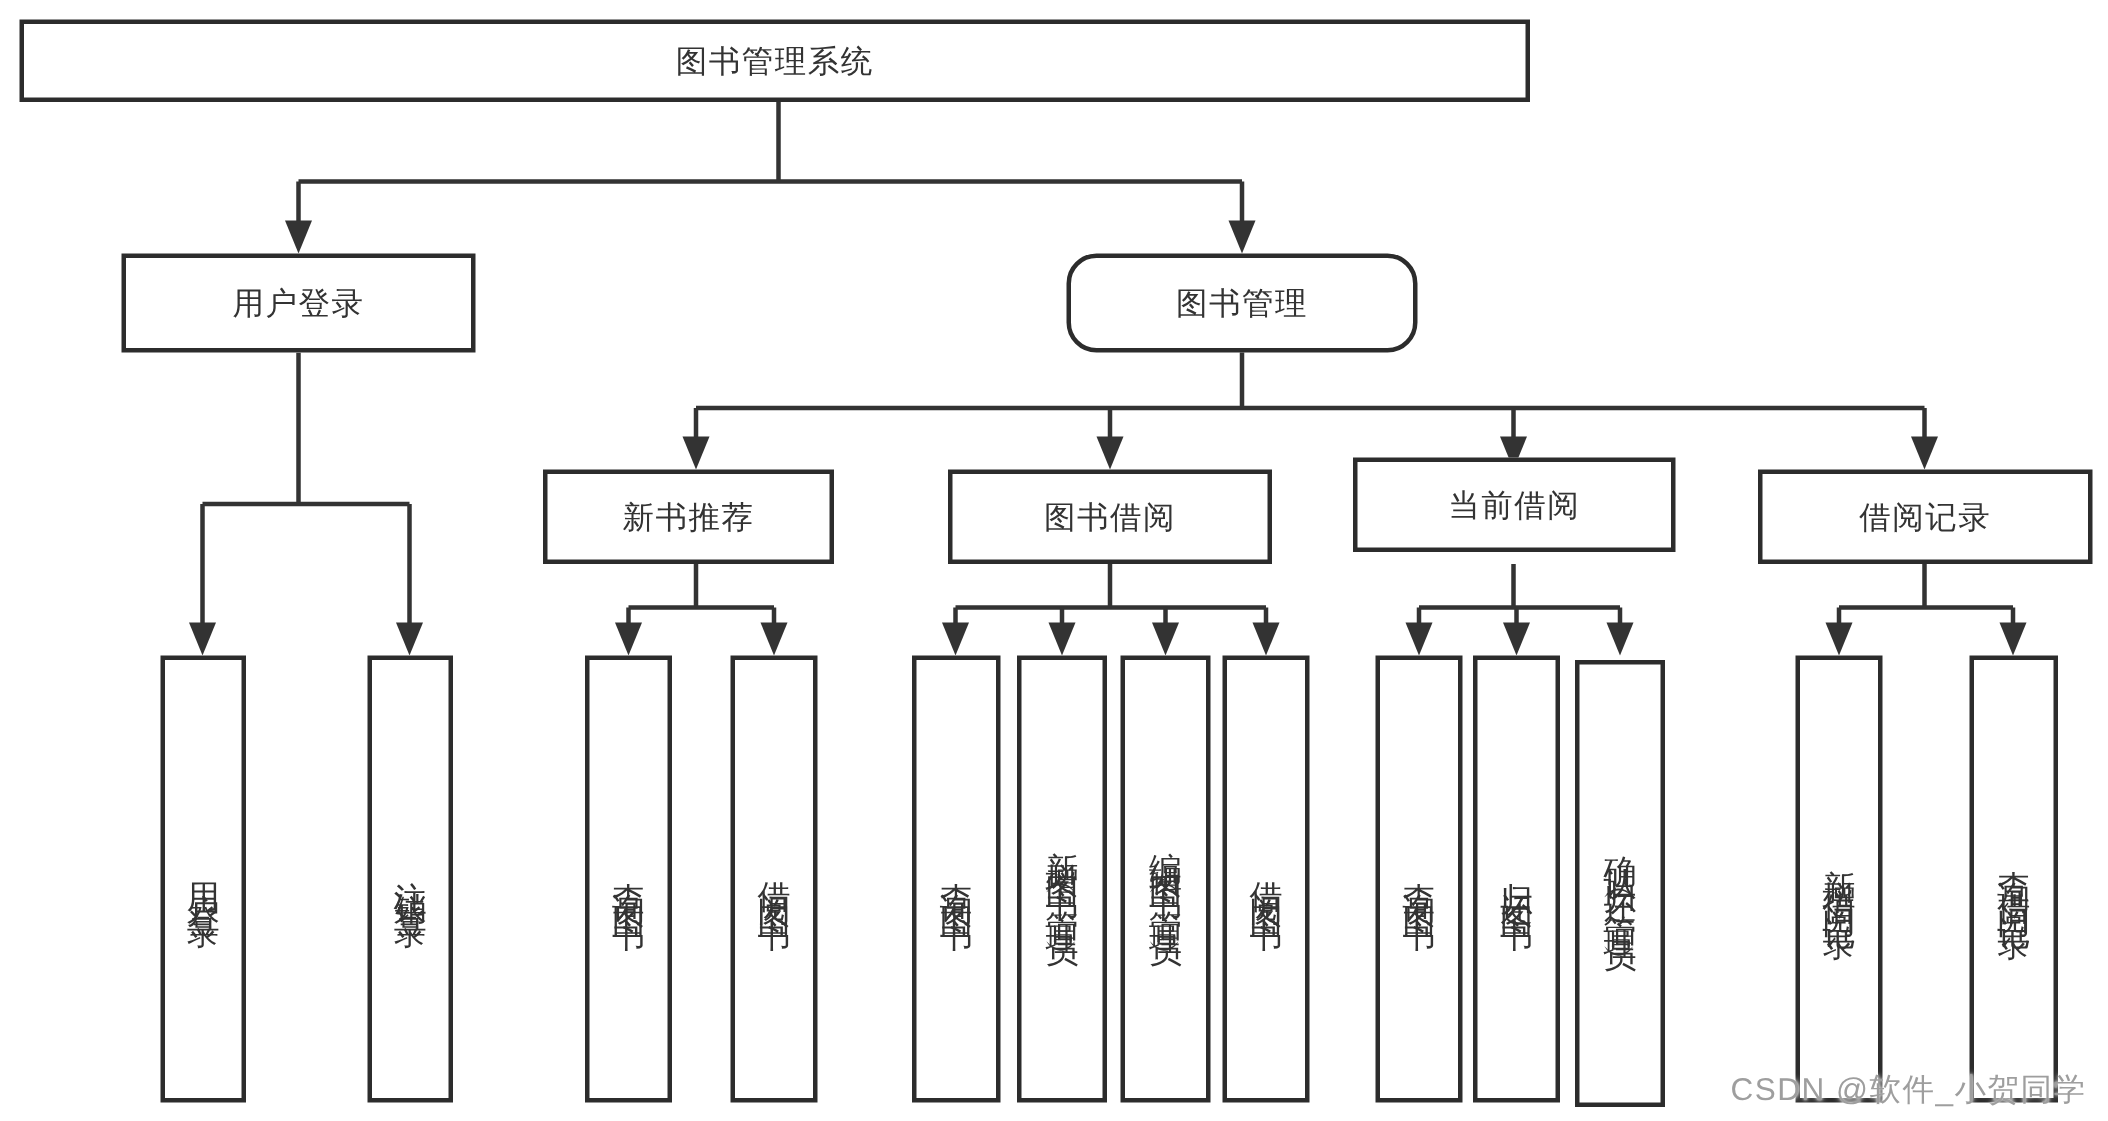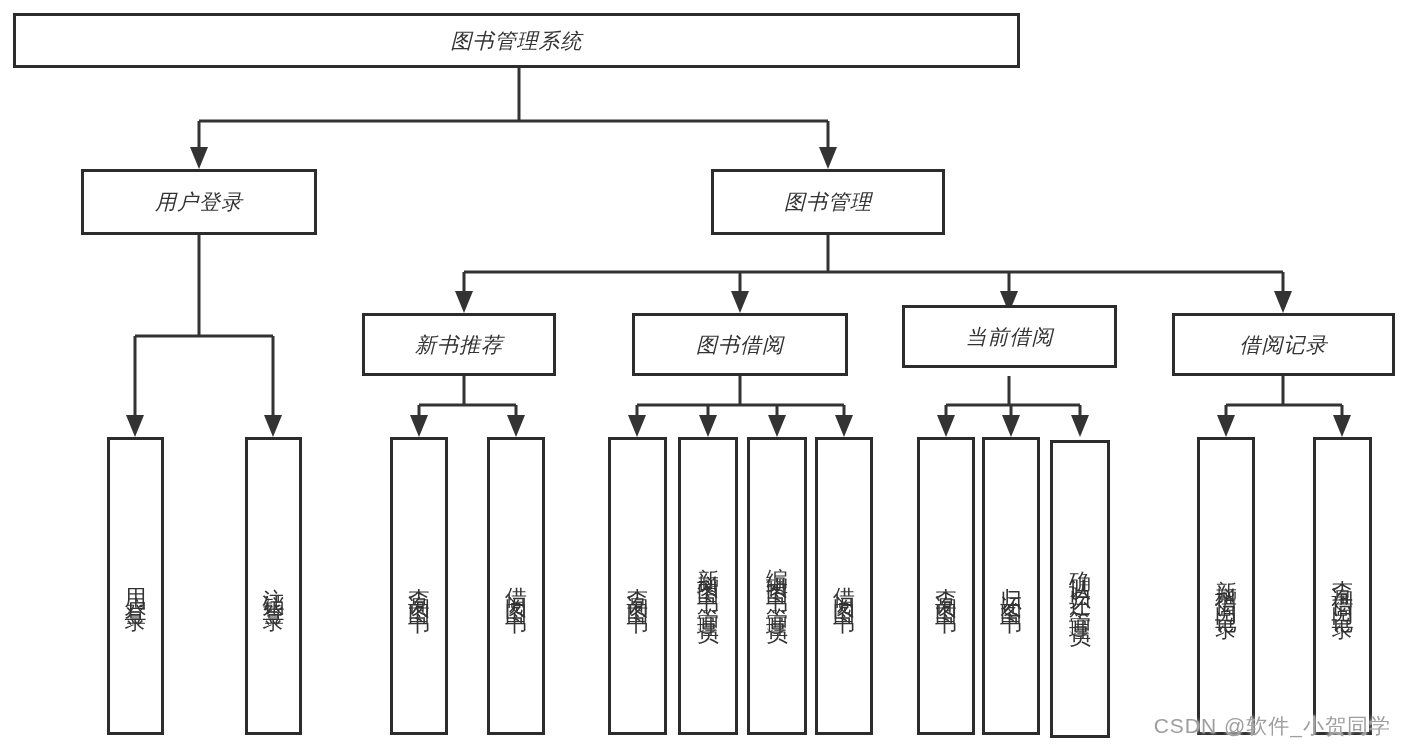--- a/index.html
+++ b/index.html
@@ -5,21 +5,21 @@
   html,body{margin:0;padding:0;background:#ffffff;}
   .canvas{
     position:relative;width:1405px;height:747px;background:#ffffff;
     font-family:"Liberation Sans","DejaVu Sans",sans-serif;color:#333333;overflow:hidden;
   }
   .connectors{position:absolute;left:0;top:0;width:1405px;height:747px;}
   .box{
     position:absolute;box-sizing:border-box;border:3px solid #2c2c2c;background:#ffffff;
     display:flex;align-items:center;justify-content:center;z-index:1;
   }
-  .hbox .lbl{font-size:21px;letter-spacing:1px;color:#333333;white-space:nowrap;font-style:italic;}
+  .hbox .lbl{font-size:21px;letter-spacing:1px;color:#333333;white-space:nowrap;}
   .vbox .lbl{
     writing-mode:vertical-rl;text-orientation:mixed;
     font-size:22px;letter-spacing:8px;line-height:1;color:#333333;
   }
   .watermark{
     position:absolute;right:14px;bottom:7px;z-index:2;
     font-size:21px;color:#9e9e9e;letter-spacing:1px;white-space:nowrap;
     text-shadow:0 0 2px #ffffff,0 0 4px #ffffff;
   }
 </style>
@@ -71,21 +71,21 @@
     </g>
   </svg>
 
   <div class="box hbox" style="left:13px;top:13px;width:1007px;height:55px;">
     <span class="lbl">图书管理系统</span>
   </div>
 
   <div class="box hbox" style="left:81px;top:169px;width:236px;height:66px;">
     <span class="lbl">用户登录</span>
   </div>
-  <div class="box hbox" style="left:711px;top:169px;width:234px;height:66px;">
+  <div class="box hbox" style="left:711px;top:169px;width:234px;height:66px;border-radius:20px;">
     <span class="lbl">图书管理</span>
   </div>
 
   <div class="box hbox" style="left:362px;top:313px;width:194px;height:63px;">
     <span class="lbl">新书推荐</span>
   </div>
   <div class="box hbox" style="left:632px;top:313px;width:216px;height:63px;align-items:center;">
     <span class="lbl">图书借阅</span>
   </div>
   <div class="box hbox" style="left:902px;top:305px;width:215px;height:63px;">

